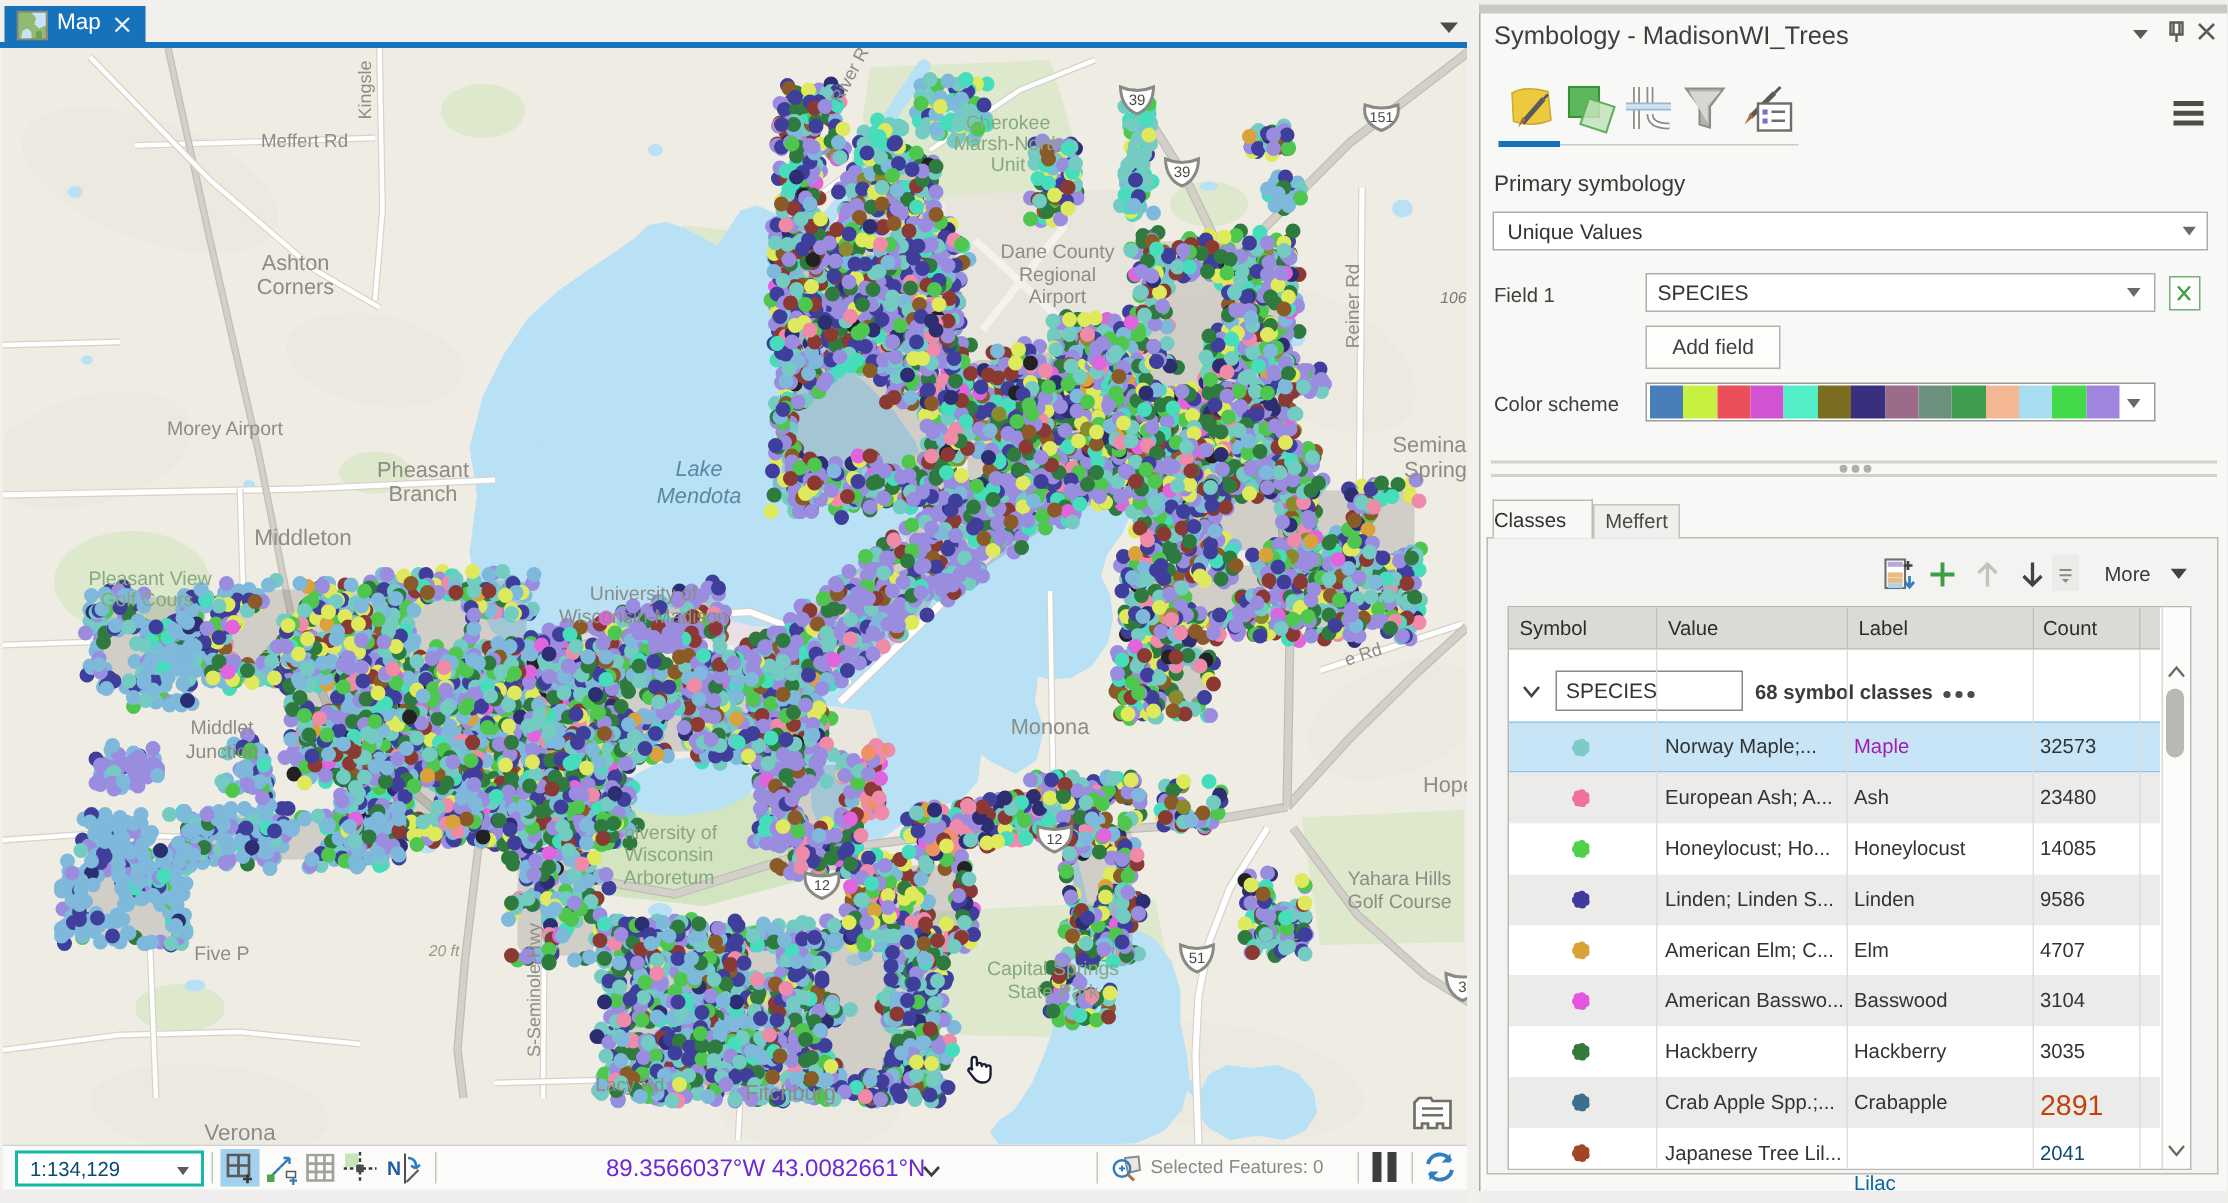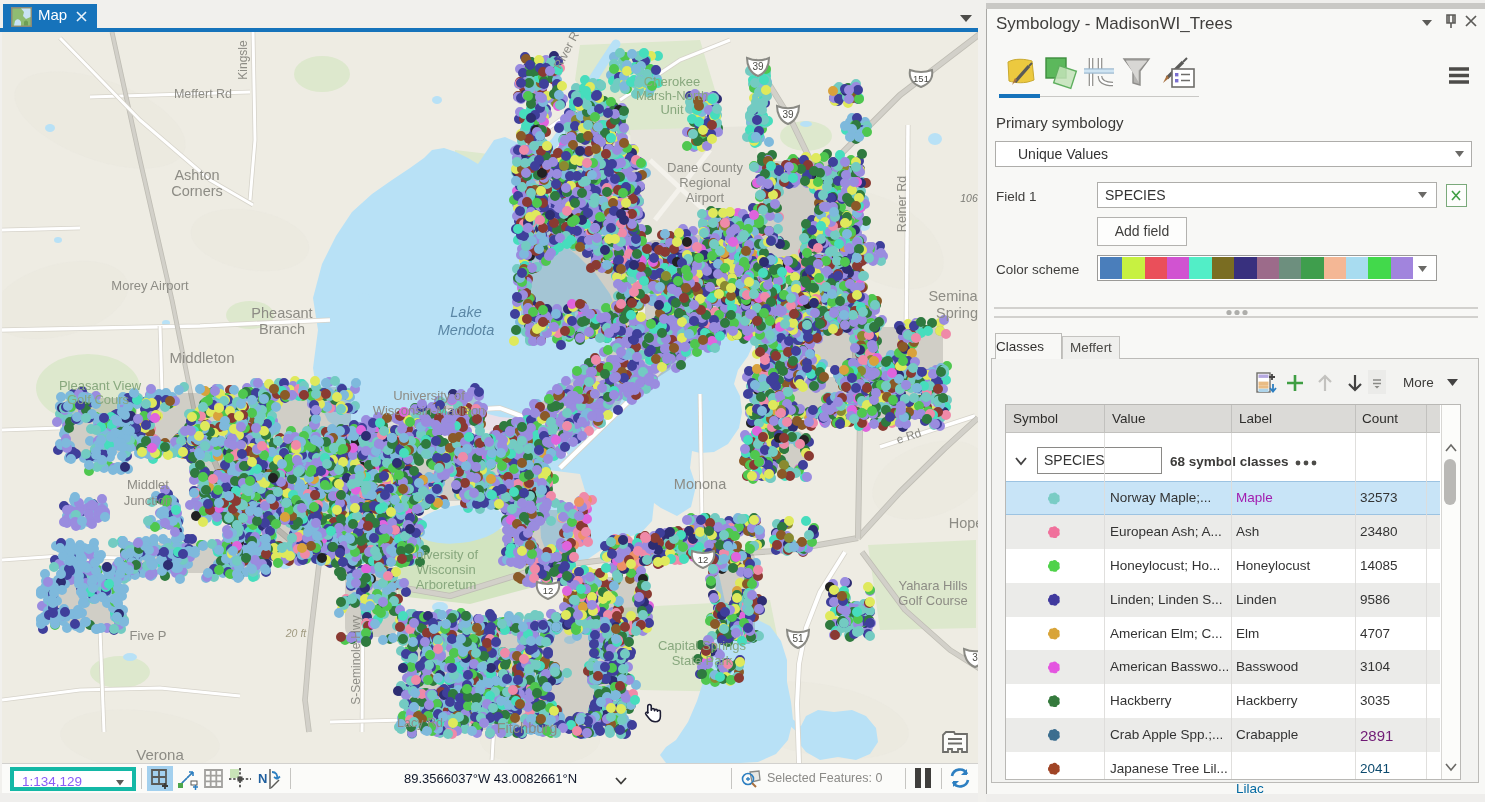--- a/index.html
+++ b/index.html
@@ -651,21 +651,21 @@
     </g>
     <g transform="translate(640 665) scale(1.05)">
       <path d="M5.5,9 C5.5,7.8 6.3,7.2 7.2,7.2 C8.1,7.2 8.8,7.8 8.8,9 L8.8,12.5 L9.0,12.5 C9.0,11.6 9.6,11 10.4,11 C11.2,11 11.8,11.6 11.8,12.5 L11.9,13 C12,12.3 12.6,11.8 13.3,11.8 C14,11.8 14.6,12.3 14.7,13 L14.8,13.6 C15,13 15.5,12.6 16.1,12.6 C16.9,12.6 17.5,13.2 17.5,14 L17.5,18.5 C17.5,21.5 15.5,23.5 12.5,23.5 C10,23.5 8.5,22.7 7.2,21 L3.8,16.6 C3.3,16 3.4,15.1 4,14.6 C4.6,14.1 5.4,14.2 5.9,14.8 L5.5,15.3Z" fill="#fff" stroke="#1d1d33" stroke-width="1.5" stroke-linejoin="round"></path>
     </g>
     <g transform="translate(940 699)" stroke="#6e6e6a" fill="#fcfcfa" stroke-width="1.8">
       <path d="M1,4 L4,1 L12,1 L13,3 L25,3 L25,21 L20,21 L20,18 L16,18 L16,21 L10,21 L10,18 L6,18 L6,21 L1,21Z"></path>
       <path d="M6,8 H20 M6,12.5 H20" fill="none"></path>
     </g>
   </svg>
 <div class="abs" style="left:2px;top:763px;width:976px;height:30px;background:#fbfbf9;border-top:1px solid #d2d1ce"></div>
-<div class="abs" style="left:10px;top:767px;width:126px;height:24px;background:#fff;border:4px solid #14b8a6;font-size:13.5px;color:#8b5cf6;line-height:22px;padding-left:8px">1:134,129<svg class="abs" style="right:7px;top:9px" width="9" height="7">
+<div class="abs" style="left:10px;top:767px;width:126px;height:24px;background:#fff;border:2px solid #14b8a6;font-size:13.5px;color:#0c4a6e;line-height:22px;padding-left:8px">1:134,129<svg class="abs" style="right:7px;top:9px" width="9" height="7">
       <path d="M0,0 L8,0 L4,5.5Z" fill="#5c5b58"></path>
     </svg></div>
 <div class="abs" style="left:141px;top:768px;width:1px;height:21px;background:#c6c5c2"></div>
 <div class="abs" style="left:290px;top:768px;width:1px;height:21px;background:#c6c5c2"></div>
 <div class="abs" style="left:731px;top:768px;width:1px;height:21px;background:#c6c5c2"></div>
 <div class="abs" style="left:905px;top:768px;width:1px;height:21px;background:#c6c5c2"></div>
 <div class="abs" style="left:941px;top:768px;width:1px;height:21px;background:#c6c5c2"></div>
 <div class="abs" style="left:147px;top:766px;width:26px;height:25px;background:#a3d0ee"></div>
 <svg class="abs" style="left:150px;top:768px" width="21" height="21">
     <path d="M2,2 h14 v14 h-14Z M9,2 v14 M2,9 h14" stroke="#5a5a57" stroke-width="1.8" fill="none"></path>
@@ -687,21 +687,21 @@
     <path d="M11,0 V20" stroke="#3a3a38" stroke-width="1.6" stroke-dasharray="2.4 1.8"></path>
     <path d="M0,11 H22" stroke="#3a3a38" stroke-width="1.6" stroke-dasharray="2.4 1.8"></path>
     <rect x="8.5" y="8.5" width="5" height="5" fill="#4a4a48"></rect>
   </svg>
 <svg class="abs" style="left:258px;top:768px" width="24" height="22">
     <text x="0" y="15" font-size="13" font-weight="bold" fill="#1f5f9e" font-family="Liberation Sans">N</text>
     <path d="M12,1 V21" stroke="#3a3a38" stroke-width="1.2"></path>
     <path d="M14,4 C18,4 20,7 19,11 M19,11 l-3,-2 M19,11 l3,-2.5" stroke="#2d7fc1" stroke-width="1.8" fill="none"></path>
     <path d="M13,20 L21,12" stroke="#5a5a57" stroke-width="1.4"></path>
   </svg>
-<div class="abs" style="left:404px;top:771px;width:240px;font-size:13px;color:#0f172a">89.3566037°W 43.0082661°N</div>
+<div class="abs" style="left:404px;top:771px;width:240px;font-size:16px;color:#6d28d9">89.3566037°W 43.0082661°N</div>
 <svg class="abs" style="left:615px;top:777px" width="12" height="9">
     <path d="M1,1 L6,6.5 L11,1" stroke="#3e3d3b" stroke-width="1.8" fill="none"></path>
   </svg>
 <svg class="abs" style="left:741px;top:769px" width="22" height="20">
     <path d="M9,3 l9,-1 1,9 -8,2Z" fill="#e8e8e4" stroke="#8a8a86" stroke-width="1.3"></path>
     <circle cx="7" cy="10" r="5.5" fill="none" stroke="#2d7fc1" stroke-width="1.6"></circle>
     <path d="M5,10 h4 M7,8 v4" stroke="#2d7fc1" stroke-width="1.3"></path>
     <path d="M11,14 l4,4" stroke="#a8703f" stroke-width="2"></path>
   </svg>
 <div class="abs" style="left:767px;top:771px;font-size:12.5px;color:#8b8a87">Selected Features: 0</div>
@@ -759,21 +759,21 @@
     <rect x="16" y="17" width="3.4" height="3.4" fill="#7a6fd0"></rect>
     <rect x="16" y="23" width="3.4" height="3.4" fill="#7a6fd0"></rect>
     <path d="M22,18.5 h9 M22,24.5 h9" stroke="#6e6d6a" stroke-width="1.6"></path>
   </svg>
 <svg class="abs" style="left:1448px;top:66px" width="22" height="20">
     <path d="M1,3 h20 M1,9.5 h20 M1,16 h20" stroke="#4d4c49" stroke-width="3.4"></path>
   </svg>
 <div class="abs" style="left:999px;top:94px;width:41px;height:4px;background:#1673bb"></div>
 <div class="abs" style="left:1040px;top:95.5px;width:159px;height:1.5px;background:#c9c8c5"></div>
 <div class="abs" style="left:996px;top:114px;font-size:15px;font-weight:normal;color:#3a3937">Primary symbology</div>
-<div class="abs" style="left:995px;top:141px;width:477px;height:26px;background:#fff;border:1px solid #aeadaa;font-size:14px;color:#333;line-height:24px;padding-left:22px">Unique Values<svg class="abs" style="right:6px;top:9px" width="10" height="8">
+<div class="abs" style="left:995px;top:141px;width:477px;height:26px;background:#fff;border:1px solid #aeadaa;font-size:14px;color:#333;line-height:24px;padding-left:9px">Unique Values<svg class="abs" style="right:6px;top:9px" width="10" height="8">
       <path d="M0,0 L9,0 L4.5,6Z" fill="#6a6966"></path>
     </svg></div>
 <div class="abs" style="left:996px;top:189px;font-size:13.5px;color:#3f3e3c">Field 1</div>
 <div class="abs" style="left:1097px;top:182px;width:340px;height:26px;background:#fff;border:1px solid #aeadaa;font-size:14px;color:#333;line-height:24px;padding-left:7px">SPECIES<svg class="abs" style="right:8px;top:9px" width="10" height="8">
       <path d="M0,0 L9,0 L4.5,6Z" fill="#6a6966"></path>
     </svg></div>
 <div class="abs" style="left:1446px;top:184px;width:21px;height:23px;background:#fdfdfc;border:1px solid #7aa97a"><svg width="19" height="21">
       <path d="M5,6 L13,15 M13,6 L5,15" stroke="#3f9e43" stroke-width="1.6"></path>
     </svg></div>
 <div class="abs" style="left:1097px;top:217px;width:90px;height:29px;background:#fdfdfc;border:1px solid #b3b2af;font-size:14px;color:#3f3e3c;text-align:center;line-height:27px">Add field</div>
@@ -888,21 +888,21 @@
 <div class="abs" style="left:1110px;top:659.4px;font-size:13.5px;color:#333;white-space:nowrap">American Basswo...</div>
 <div class="abs" style="left:1236px;top:659.4px;font-size:13.5px;color:#333">Basswood</div>
 <div class="abs" style="left:1360px;top:659.4px;font-size:13.5px;color:#333">3104</div>
 <div class="abs" style="left:1006px;top:684.2px;width:434px;height:33.8px;background:#fff;"></div>
 <div class="abs" style="left:1110px;top:693.2px;font-size:13.5px;color:#333;white-space:nowrap">Hackberry</div>
 <div class="abs" style="left:1236px;top:693.2px;font-size:13.5px;color:#333">Hackberry</div>
 <div class="abs" style="left:1360px;top:693.2px;font-size:13.5px;color:#333">3035</div>
 <div class="abs" style="left:1006px;top:718.0px;width:434px;height:33.8px;background:#ebebe9;"></div>
 <div class="abs" style="left:1110px;top:727.0px;font-size:13.5px;color:#333;white-space:nowrap">Crab Apple Spp.;...</div>
 <div class="abs" style="left:1236px;top:727.0px;font-size:13.5px;color:#333">Crabapple</div>
-<div class="abs" style="left:1360px;top:727.0px;font-size:15px;color:#701a75">2891</div>
+<div class="abs" style="left:1360px;top:727.0px;font-size:19px;color:#c2410c">2891</div>
 <div class="abs" style="left:1006px;top:751.8px;width:434px;height:27.2px;background:#fff;"></div>
 <div class="abs" style="left:1110px;top:760.8px;font-size:13.5px;color:#333;white-space:nowrap">Japanese Tree Lil...</div>
 <div class="abs" style="left:1236px;top:781px;font-size:13.5px;color:#0369a1">Lilac</div>
 <div class="abs" style="left:1360px;top:760.8px;font-size:13.5px;color:#0c4a6e">2041</div>
 <div class="abs" style="left:1104px;top:433px;width:1px;height:346px;background:#dddcd9;opacity:.9"></div>
 <div class="abs" style="left:1231px;top:433px;width:1px;height:346px;background:#dddcd9;opacity:.9"></div>
 <div class="abs" style="left:1355px;top:433px;width:1px;height:346px;background:#dddcd9;opacity:.9"></div>
 <div class="abs" style="left:1426px;top:433px;width:1px;height:346px;background:#dddcd9;opacity:.9"></div>
 <svg class="abs" style="left:1006px;top:433px" width="434" height="346">
     <defs>

